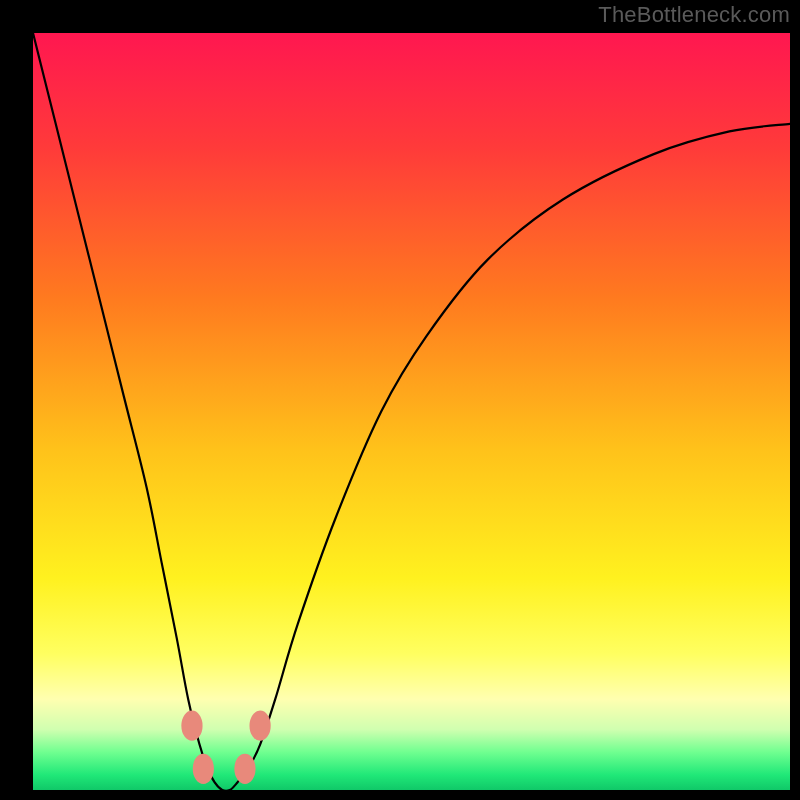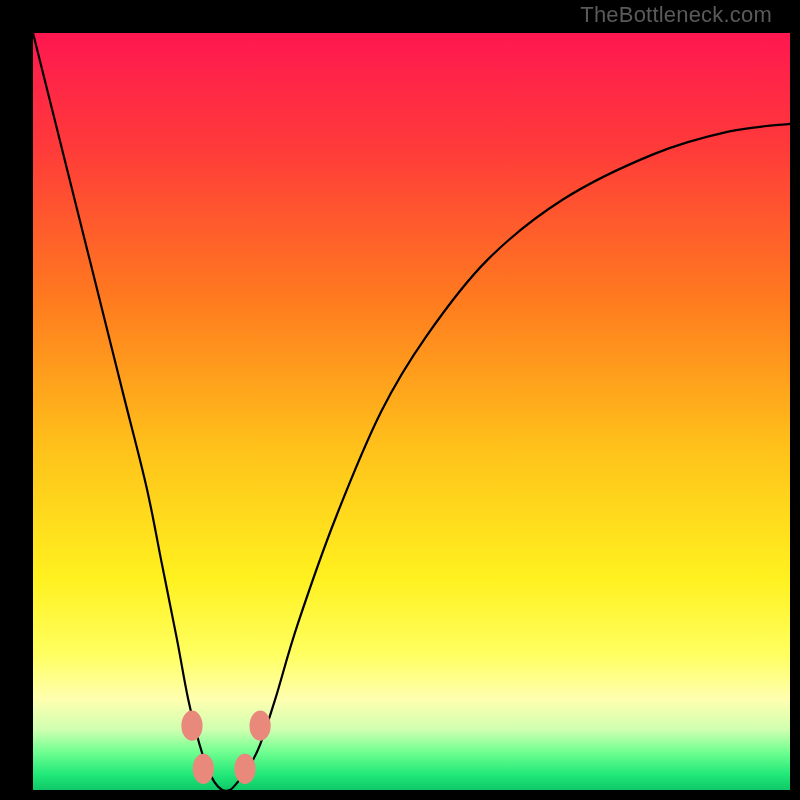--- a/index.html
+++ b/index.html
@@ -12,21 +12,21 @@
   }
   .outer {
     width: 800px;
     height: 800px;
     background: #000000;
     position: relative;
   }
   .watermark {
     position: absolute;
     top: 2px;
-    right: 28px;
+    right: 10px;
     color: #5a5a5a;
     font-size: 22px;
     font-weight: 500;
     z-index: 10;
     letter-spacing: 0.2px;
   }
   .plot-area {
     position: absolute;
     left: 33px;
     top: 33px;

